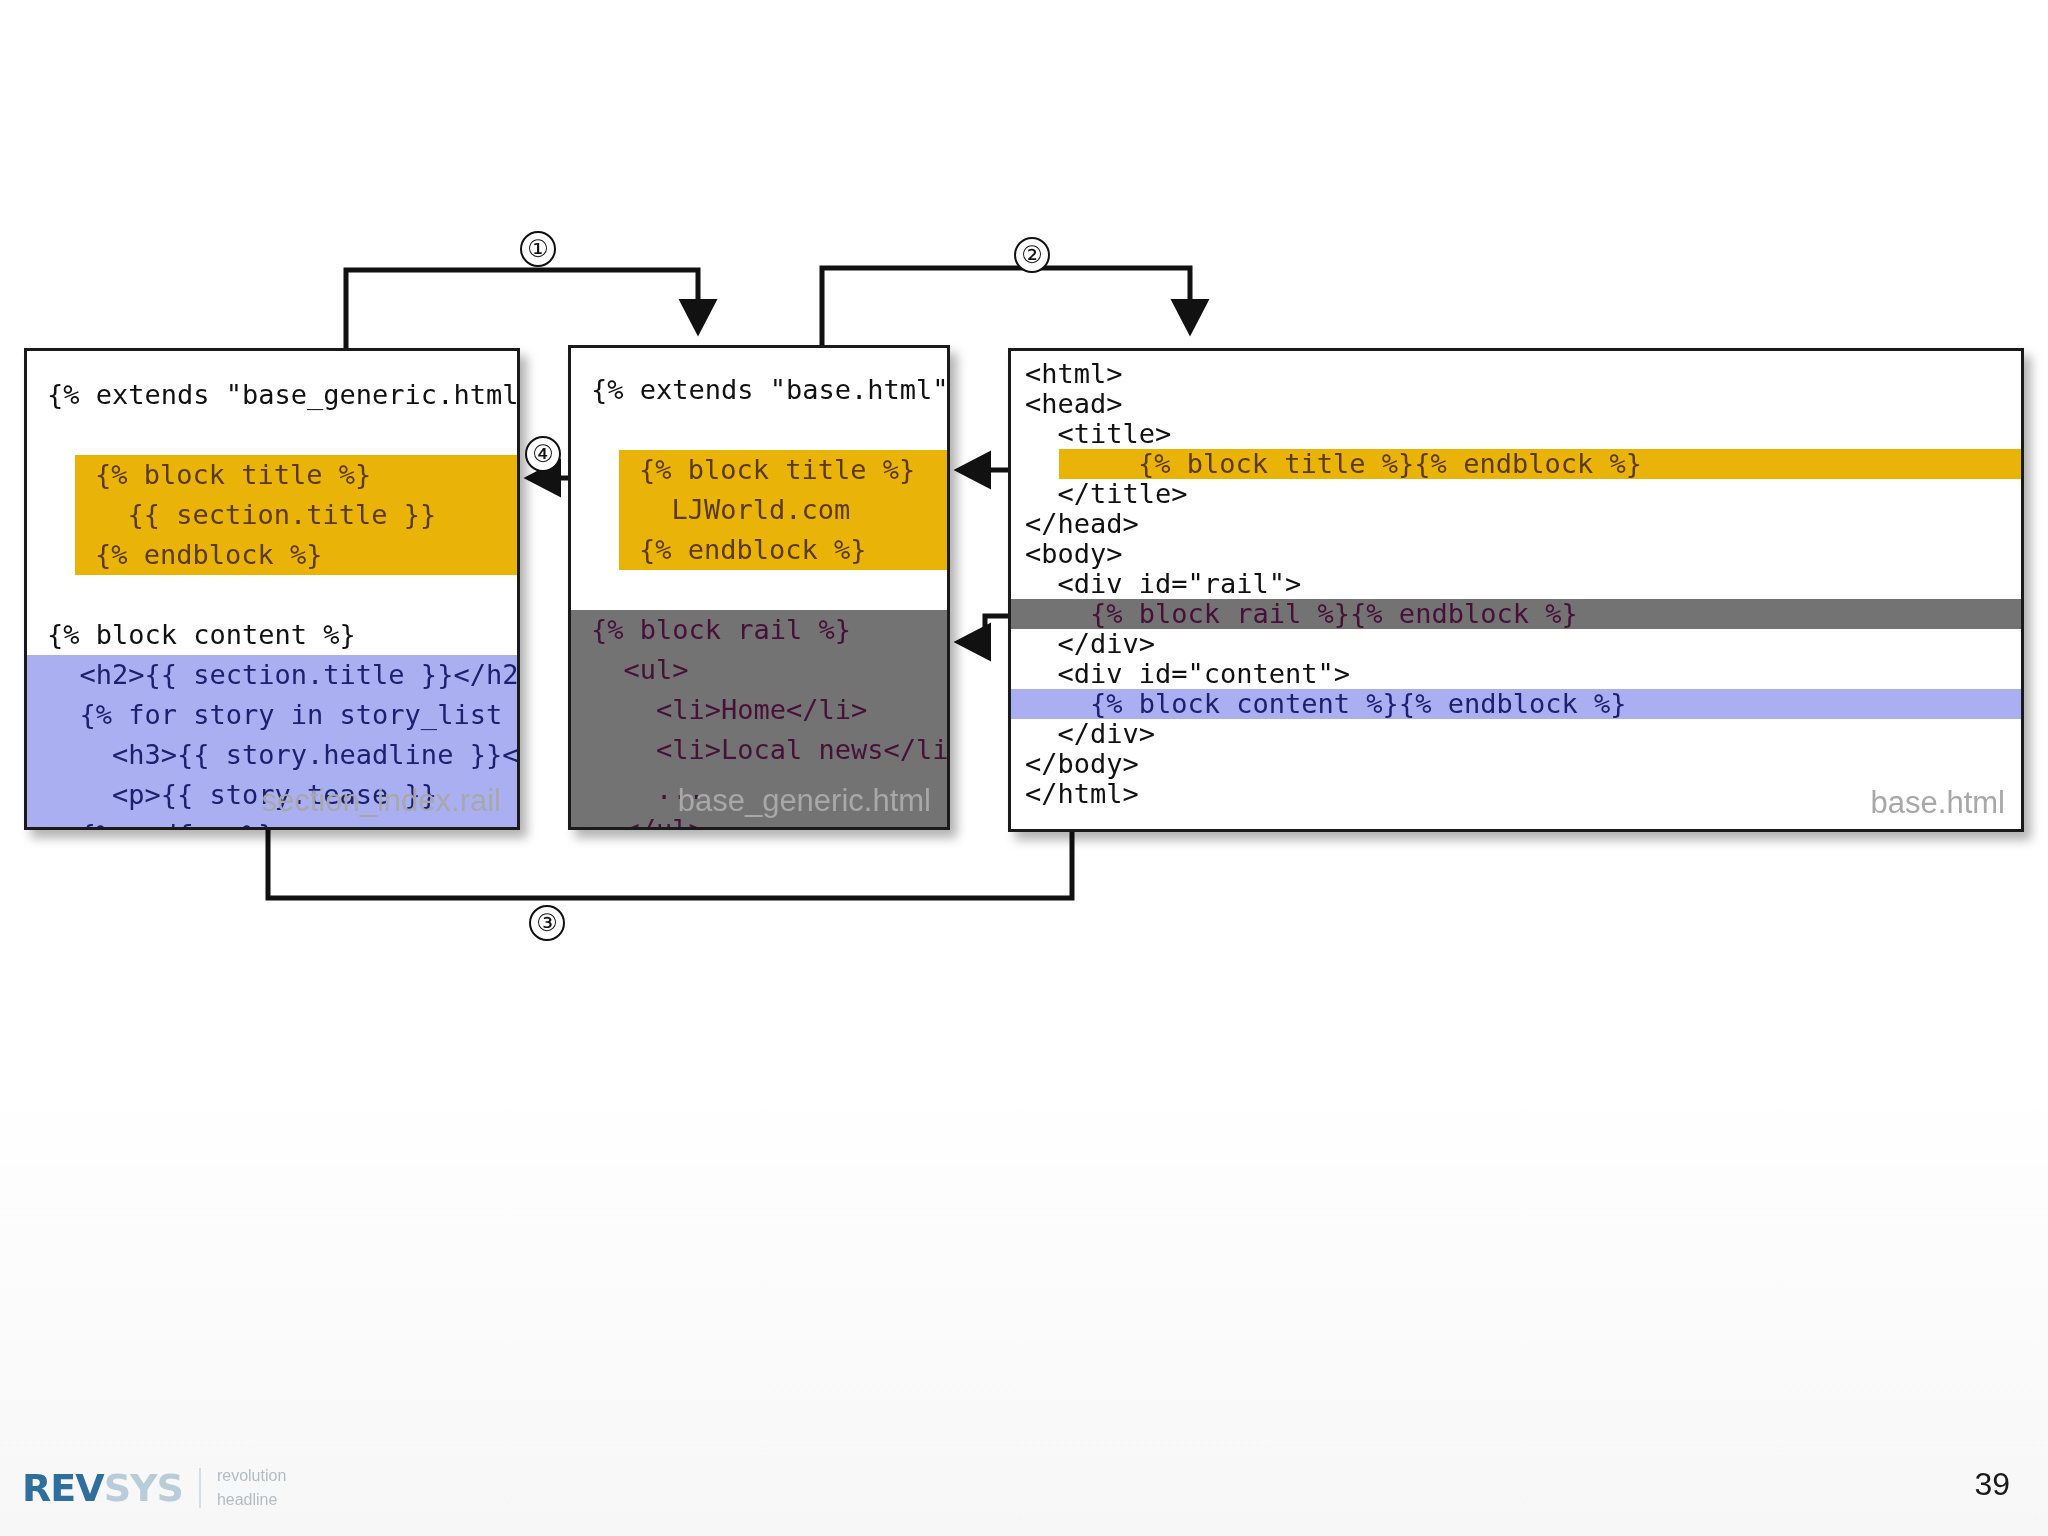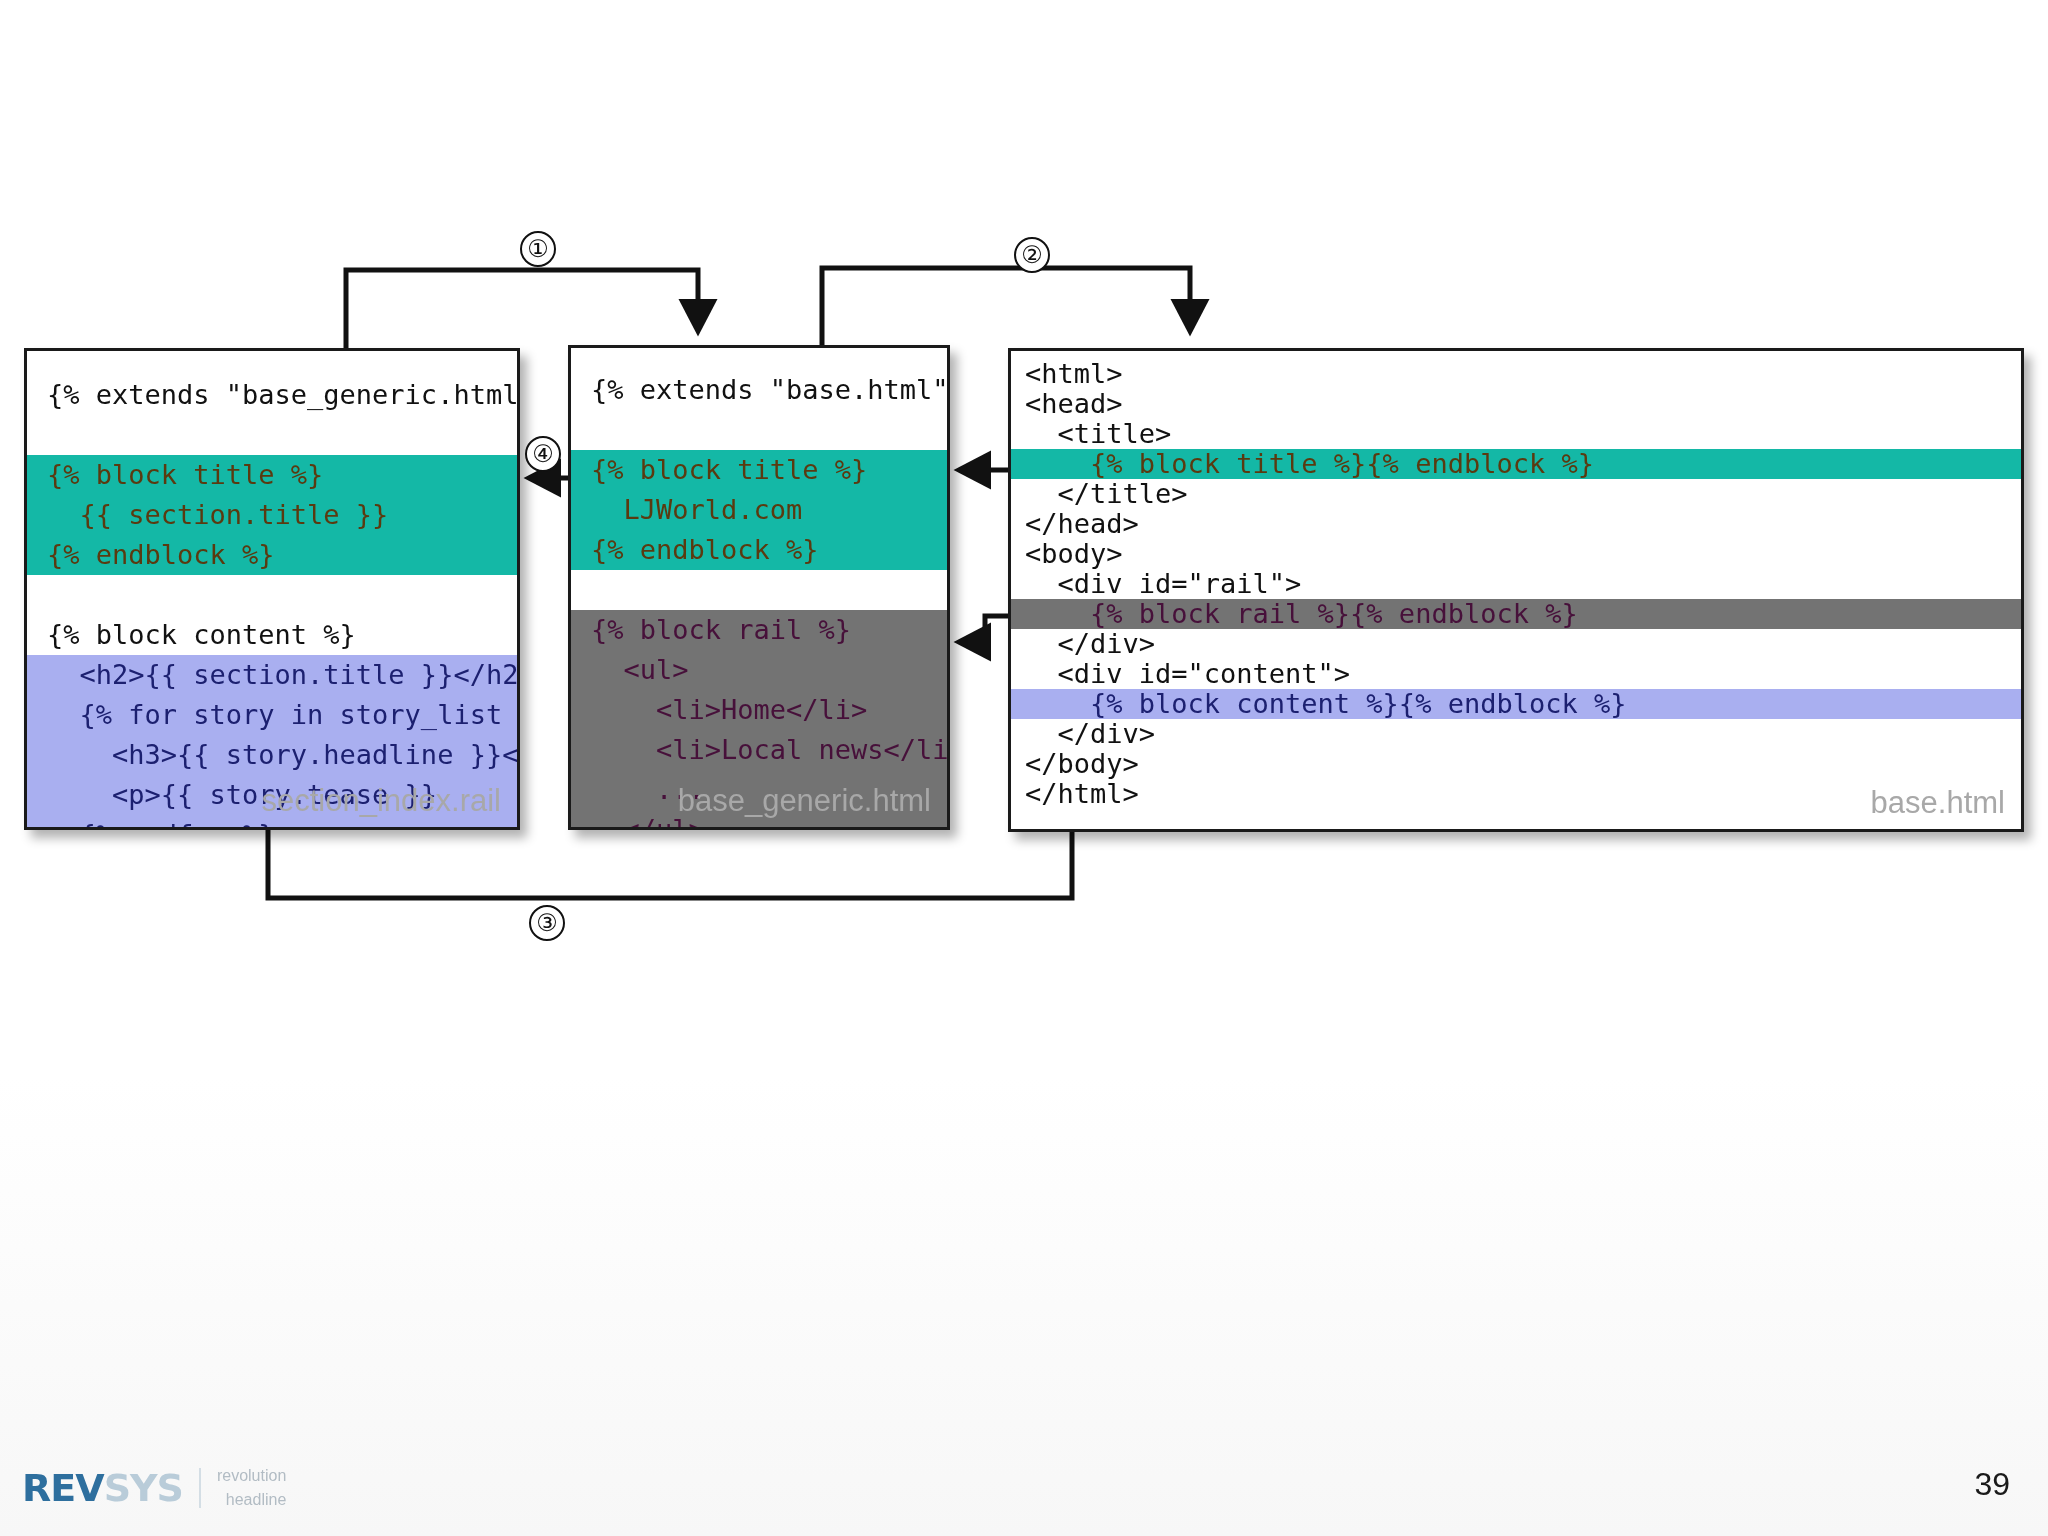--- a/index.html
+++ b/index.html
@@ -35,21 +35,21 @@
     font-size: 27px;
     line-height: 40px;
     white-space: pre;
     color: #111111;
   }
   .line {
     display: block;
     padding-left: 20px;
     height: 40px;
   }
-  .hl-title   { background: #14b8a6; color: #5a3a10; }
+  .hl-title   { background: #eab308; color: #5a3a10; margin-left: 48px; }
   .hl-content { background: #a9aff0; color: #1c2070; }
   .hl-rail    { background: #737373; color: #47103a; }
 
   .filelabel {
     position: absolute;
     right: 16px;
     bottom: 8px;
     font-family: "Liberation Sans", sans-serif;
     font-size: 31px;
     color: #a8a8a8;
@@ -97,21 +97,20 @@
   #step-4 { left: 525px;  top: 436px; }
 
   
   #logo {
     position: absolute;
     left: 22px;
     top: 1460px;
     display: flex;
     align-items: center;
     height: 56px;
-    text-align: right;
   }
   .logo-rev {
     font-family: "DejaVu Sans", sans-serif;
     font-weight: bold;
     font-size: 38px;
     letter-spacing: -1px;
     color: #2e6f9e;
   }
   .logo-sys {
     font-family: "DejaVu Sans", sans-serif;

